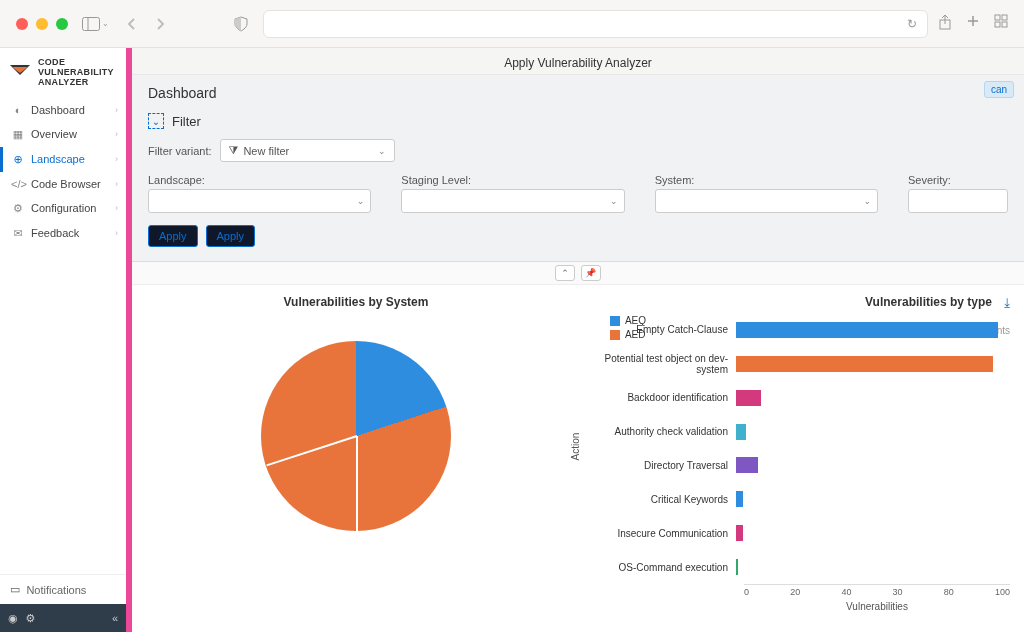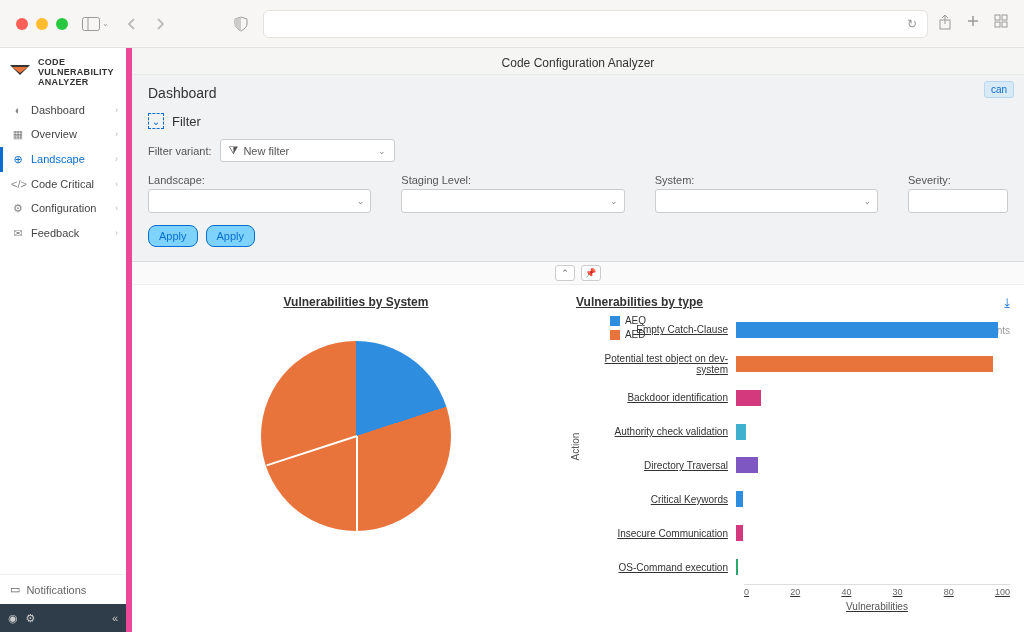--- a/index.html
+++ b/index.html
@@ -179,22 +179,22 @@
     }
     .filter-field.narrow { flex: 0 0 100px; }
     .filter-field.narrow .filter-input { justify-content: flex-start; }
     .filter-actions {
       margin-top: 12px;
       display: flex; gap: 8px;
     }
     .btn {
       border: 1px solid #0a6ed1;
       color: #0a6ed1;
-      background: #7dd3fc;
-      border-radius: 8px;
+      background: #0f172a;
+      border-radius: 3px;
       padding: 4px 10px;
       font-size: 11px;
       cursor: pointer;
     }
 
     .toolbar-mini {
       display: flex; justify-content: center;
       gap: 6px;
       padding: 3px 0;
       background:#fafafa;
@@ -208,25 +208,25 @@
     }
 
     .charts-area {
       flex: 1;
       display: flex;
       padding: 10px 14px 20px;
       gap: 10px;
       background: #fff;
       overflow: hidden;
     }
-    .chart-panel { flex: 1; display: flex; flex-direction: column; position: relative; text-decoration: underline; }
+    .chart-panel { flex: 1; display: flex; flex-direction: column; position: relative; }
     .chart-panel.left { flex: 0 0 420px; }
     .chart-title { font-size: 12px; font-weight: 600; color: #333; }
     .chart-title.left { text-align: center; margin-bottom: 6px; }
-    .chart-title.right { text-align: left; margin-bottom: 0; padding-right: 18px; }
+    .chart-title.right { text-align: right; margin-bottom: 0; padding-right: 18px; }
     .export-icon { position: absolute; right: 0; top: 0; color: #0a6ed1; font-size: 13px; }
     .hints { position: absolute; right: 0; top: 30px; font-size: 10px; color:#999;margin-left:24px; }
 
     .pie-wrap { display:flex; align-items:flex-start; justify-content:center; position:relative; height: 240px;}
     .legend-pie {
       position: absolute;
       right: -80px;
       top: 0;
       font-size: 10px;
     }
@@ -359,21 +359,21 @@
       <span>Overview</span>
       <span class="nav-chevron">›</span>
     </div>
     <div class="nav-item active">
       <span class="nav-icon">⊕</span>
       <span>Landscape</span>
       <span class="nav-chevron">›</span>
     </div>
     <div class="nav-item">
       <span class="nav-icon">&lt;/&gt;</span>
-      <span>Code Critical</span>
+      <span>Code Browser</span>
       <span class="nav-chevron">›</span>
     </div>
     <div class="nav-item">
       <span class="nav-icon">⚙</span>
       <span>Configuration</span>
       <span class="nav-chevron">›</span>
     </div>
     <div class="nav-item">
       <span class="nav-icon">✉</span>
       <span>Feedback</span>
@@ -387,21 +387,21 @@
     </div>
     <div class="sidebar-footer">
       <span>◉</span>
       <span>⚙</span>
       <span class="collapse">«</span>
     </div>
   </div>
 
   <div class="main">
     <div class="app-title-bar">
-      <span>Code Configuration Analyzer</span>
+      <span>Apply Vulnerability Analyzer</span>
     </div>
 
     <div class="page-header">
       <span>Dashboard</span>
       <div class="can-btn">can</div>
     </div>
 
     <div class="filter-bar">
       <div class="filter-title-row">
         <div class="filter-toggle">⌄</div>

